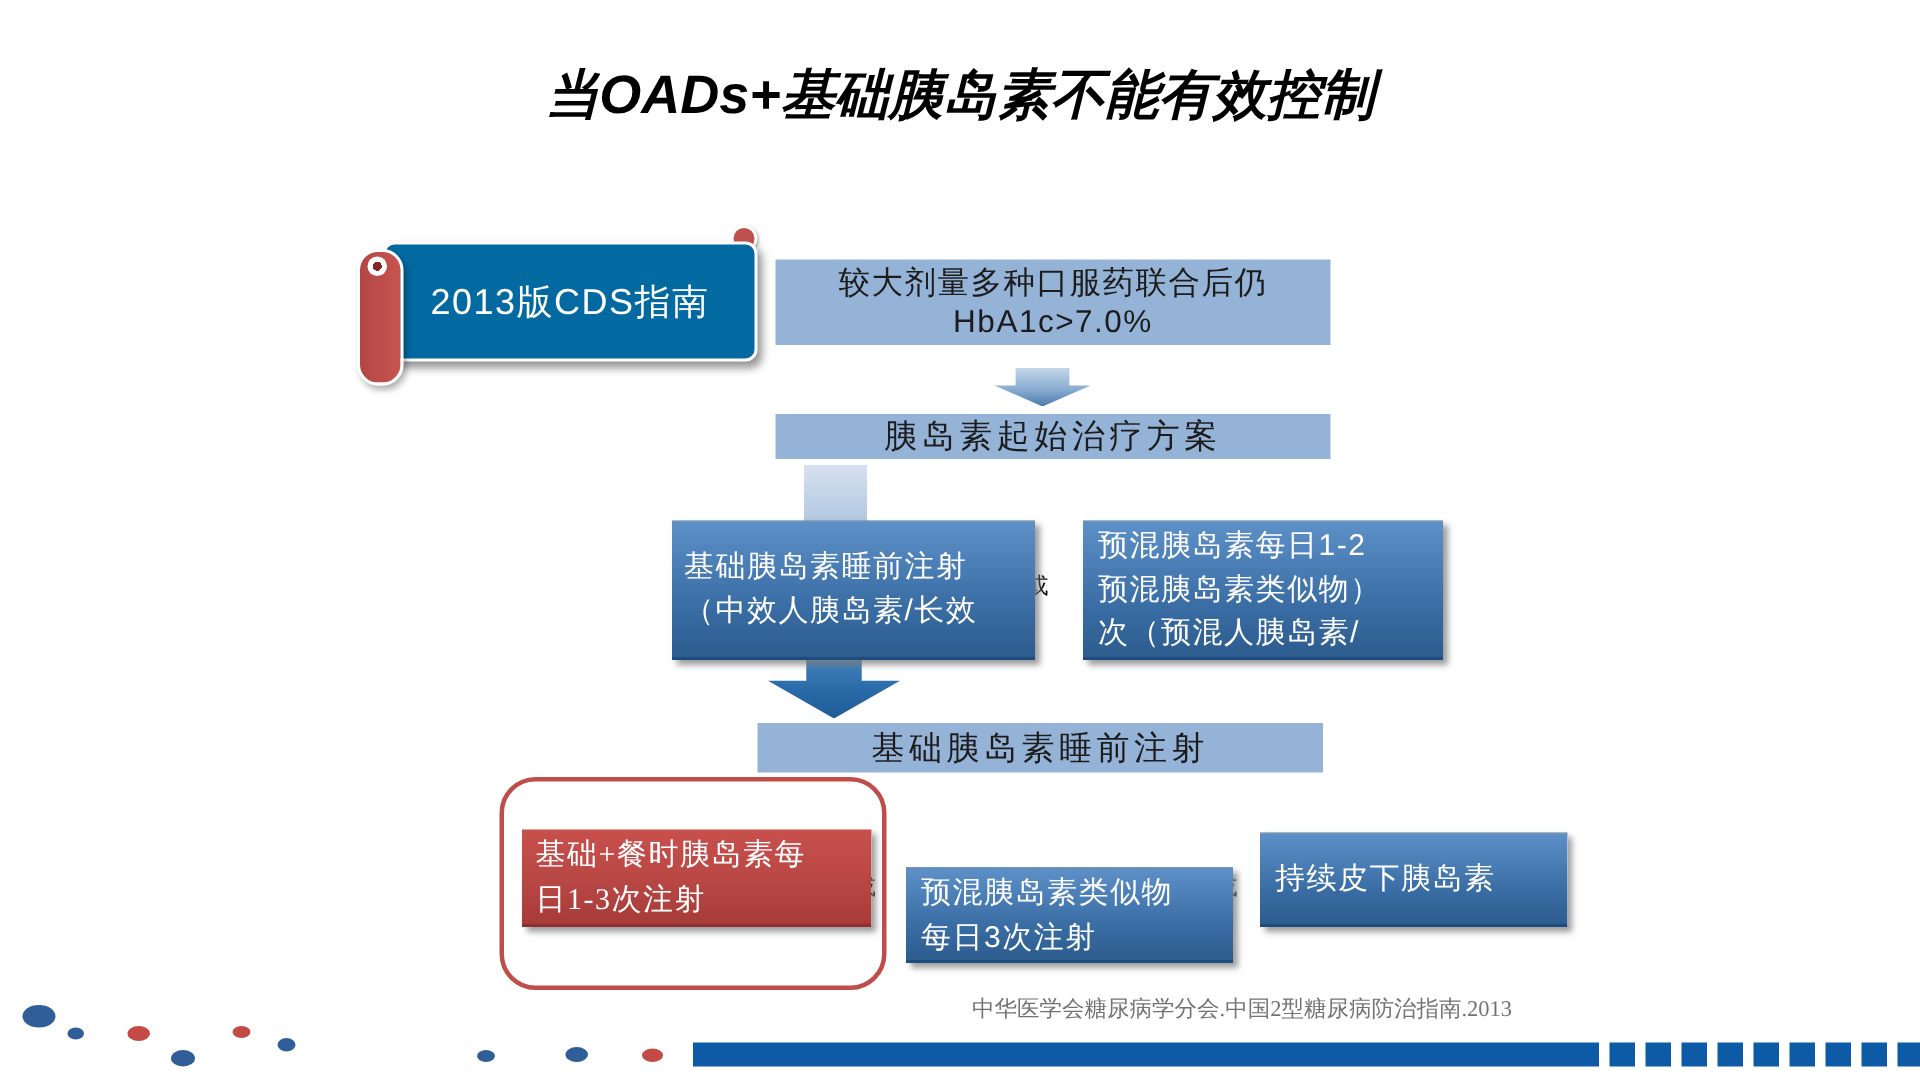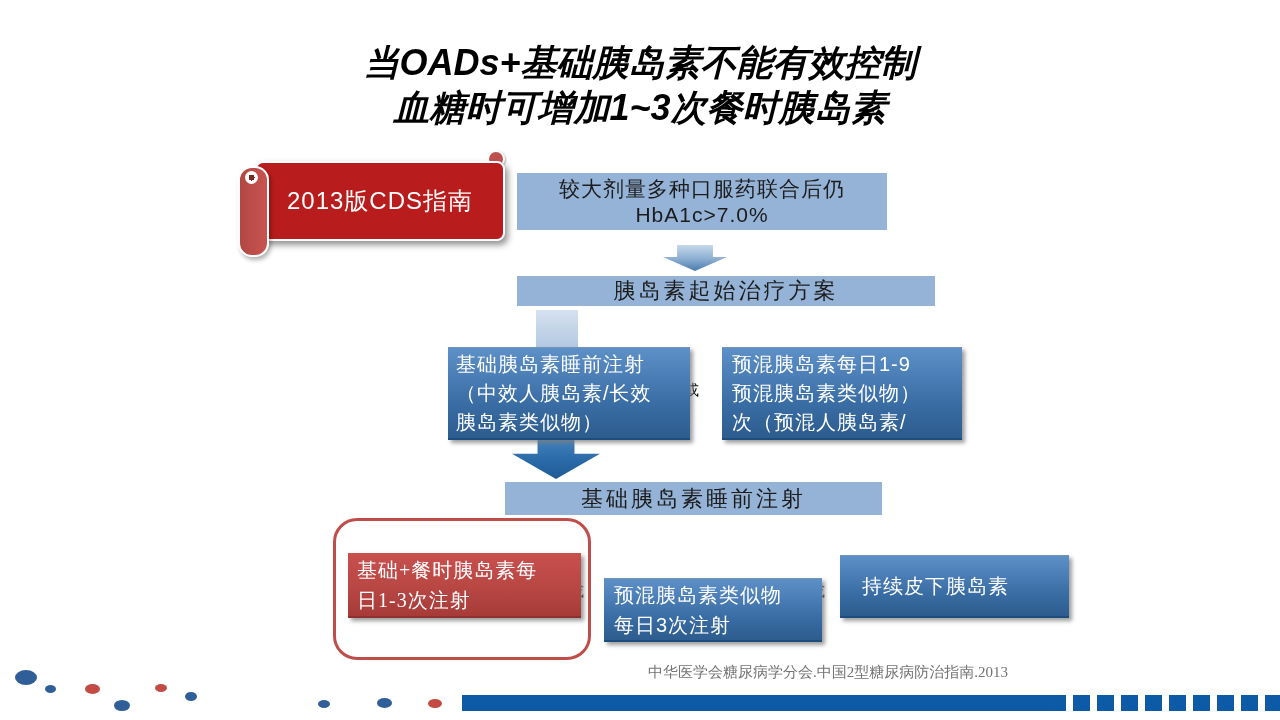--- a/index.html
+++ b/index.html
@@ -13,56 +13,56 @@
     text-align:center;font-size:36px;font-weight:700;color:#000;line-height:1.25;font-style:italic;
   }
   
   .scroll-badge{position:absolute;left:238px;top:148px;width:275px;height:108px;}
   .scroll-curl{
     position:absolute;right:8px;top:2px;width:14px;height:14px;border-radius:50%;
     background:#c0504d;border:2px solid #fff;box-shadow:1px 1px 2px rgba(0,0,0,.3);z-index:0;
   }
   .scroll-body{
     position:absolute;left:17px;top:13px;width:246px;height:76px;z-index:1;
-    background:#b91c1c;border:2px solid #fff;border-radius:8px;
+    background:#0369a1;border:2px solid #fff;border-radius:8px;
     box-shadow:3px 4px 6px rgba(90,90,90,.65);
     display:flex;align-items:center;justify-content:center;
     color:#fff;font-size:24px;letter-spacing:1px;text-align:center;
   }
   .scroll-roll{
     position:absolute;left:0;top:18px;width:27px;height:87px;z-index:2;
     background:linear-gradient(90deg,#b24744,#c85451);
     border:2px solid #fff;border-radius:14px;box-shadow:2px 3px 4px rgba(0,0,0,.3);
   }
   .scroll-hole{
     position:absolute;left:5px;top:3px;width:13px;height:13px;border-radius:50%;
     background:radial-gradient(circle,#7e2825 0 3px,#ffffff 3px);
   }
   
   .box-light{
     position:absolute;background:#95b3d7;color:#1c1c1c;
     display:flex;flex-direction:column;align-items:center;justify-content:center;
     text-align:left;
   }
   .box-condition{left:517px;top:173px;width:370px;height:57px;font-size:21px;line-height:26px;letter-spacing:1px;}
-  .box-initial{left:517px;top:276px;width:418px;height:30px;font-size:22px;letter-spacing:3px;}
+  .box-initial{left:517px;top:276px;width:370px;height:30px;font-size:22px;letter-spacing:3px;}
   .box-intensive{left:505px;top:482px;width:377px;height:33px;font-size:22px;letter-spacing:3px;}
   
   .box-dark{
     position:absolute;z-index:2;color:#fff;
     background:linear-gradient(180deg,#5e90c8 0%,#3a6ea5 60%,#2d5c8e 100%);
     border-top:1px solid rgba(255,255,255,.35);border-bottom:2px solid #1d4d7c;
     box-shadow:3px 3px 4px rgba(125,125,125,.75);
     font-size:20px;line-height:29px;letter-spacing:1px;
     display:flex;flex-direction:column;justify-content:center;
   }
   .box-basal{left:448px;top:347px;width:226px;height:90px;padding:0 8px;}
   .box-premix{left:722px;top:347px;width:220px;height:90px;padding:0 10px;}
   .box-premix-analog{left:604px;top:555px;width:198px;height:61px;padding:0 10px;line-height:30px;margin-top:23px;}
-  .box-csii{left:840px;top:555px;width:185px;height:60px;padding:0 22px;line-height:30px;}
+  .box-csii{left:840px;top:555px;width:185px;height:60px;padding:0 10px;line-height:30px;}
   
   .box-red{
     position:absolute;left:348px;top:553px;width:215px;height:63px;padding:0 9px;z-index:2;
     background:linear-gradient(180deg,#c8504d 0%,#b84744 55%,#a63b38 100%);
     border-bottom:2px solid #8e302e;box-shadow:3px 3px 4px rgba(125,125,125,.75);
     color:#fff;font-size:20px;line-height:30px;letter-spacing:1px;
     display:flex;flex-direction:column;justify-content:center;font-family:Liberation Serif, serif;
   }
   .highlight-outline{
     position:absolute;left:333px;top:518px;width:258px;height:142px;
@@ -97,21 +97,21 @@
   .dot.red{background:#c44a45;}
   .bottom-bar{position:absolute;left:462px;top:695px;width:604px;height:16px;background:#0d5aa7;}
   .bar-dashes{position:absolute;left:1073px;top:695px;height:16px;display:flex;gap:7px;}
   .bar-dash{width:17px;height:16px;background:#0d5aa7;flex:0 0 auto;}
 </style>
 </head>
 <body>
 
 <div class="slide">
 
-  <h1 class="title"><span>当OADs+基础胰岛素不能有效控制</span><br><span>血糖时可增加1~3次餐时胰岛素</span></h1>
+  <h1 class="title"><span>当OADs+基础胰岛素不能有效控制</span><br></h1>
 
   <div class="scroll-badge">
     <div class="scroll-curl"></div>
     <div class="scroll-body">
       <span>2013版CDS指南</span>
     </div>
     <div class="scroll-roll">
       <div class="scroll-hole"></div>
     </div>
   </div>
@@ -125,27 +125,26 @@
 
   <div class="box-light box-initial">
     <span>胰岛素起始治疗方案</span>
   </div>
 
   <div class="arrow-stem-light"></div>
 
   <div class="box-dark box-basal">
     <span>基础胰岛素睡前注射</span>
     <span>（中效人胰岛素/长效</span>
-    <span>胰岛素类似物）</span>
   </div>
 
   <span class="or-label or-1">或</span>
 
   <div class="box-dark box-premix">
-    <span>预混胰岛素每日1-9</span>
+    <span>预混胰岛素每日1-2</span>
     <span>预混胰岛素类似物）</span>
     <span>次（预混人胰岛素/</span>
   </div>
 
   <div class="arrow-big"></div>
 
   <div class="box-light box-intensive">
     <span>基础胰岛素睡前注射</span>
   </div>
 

